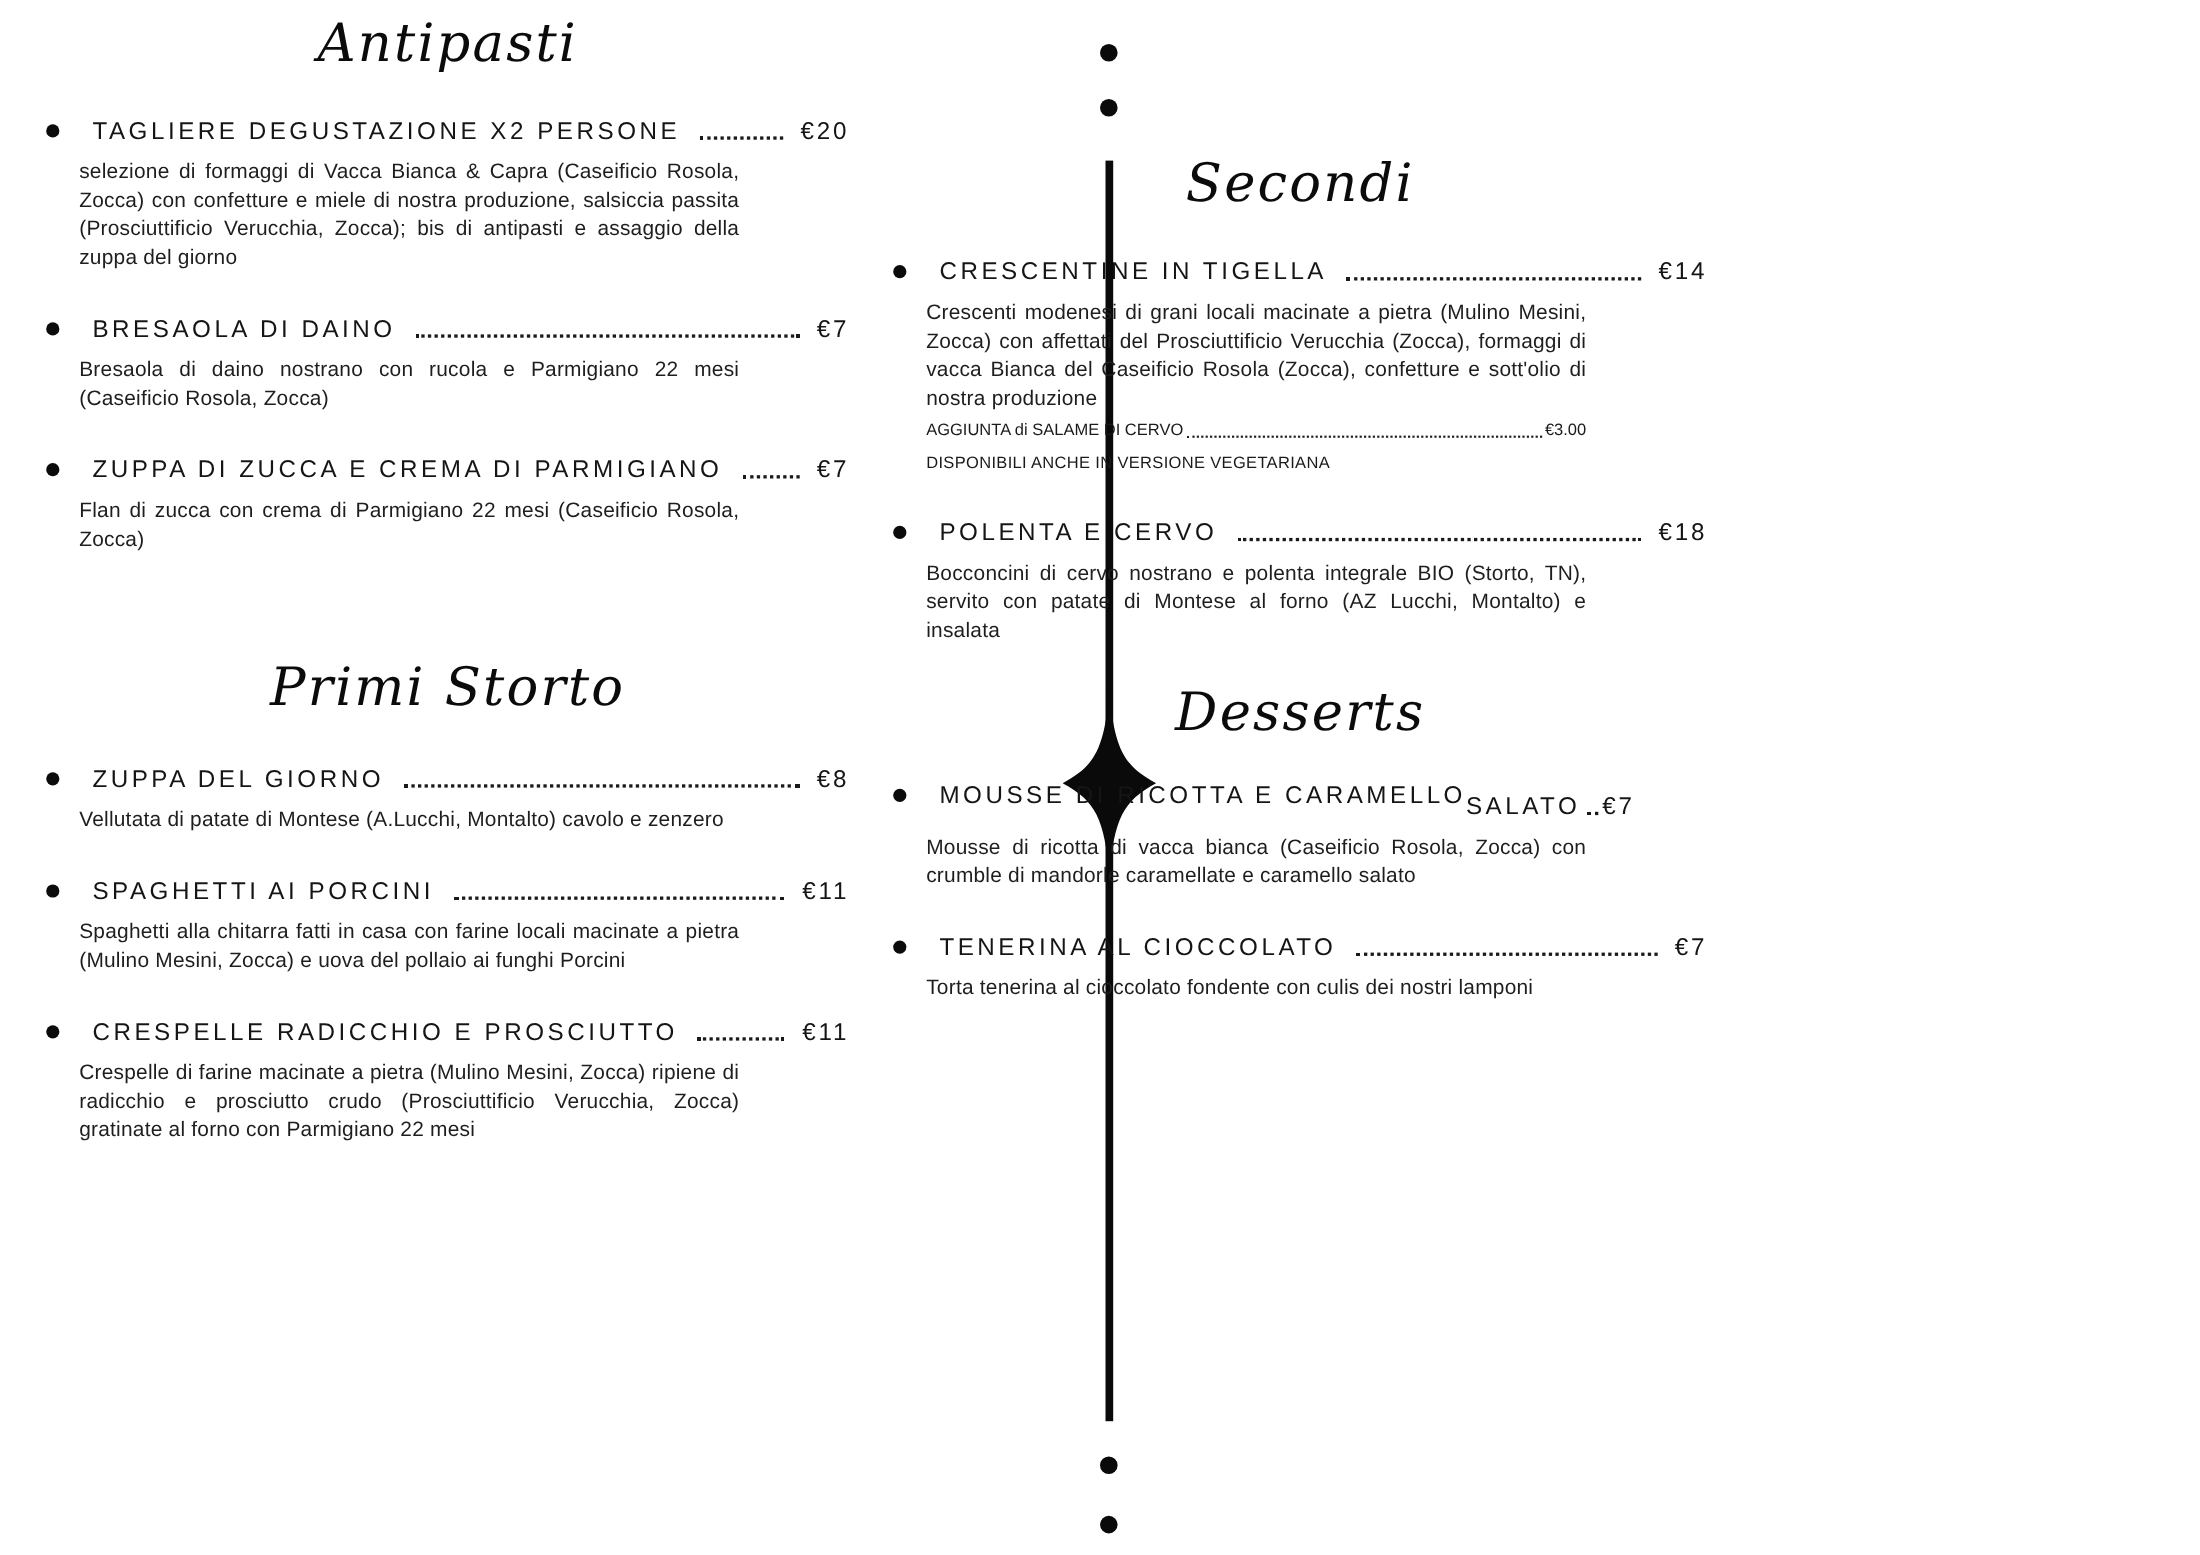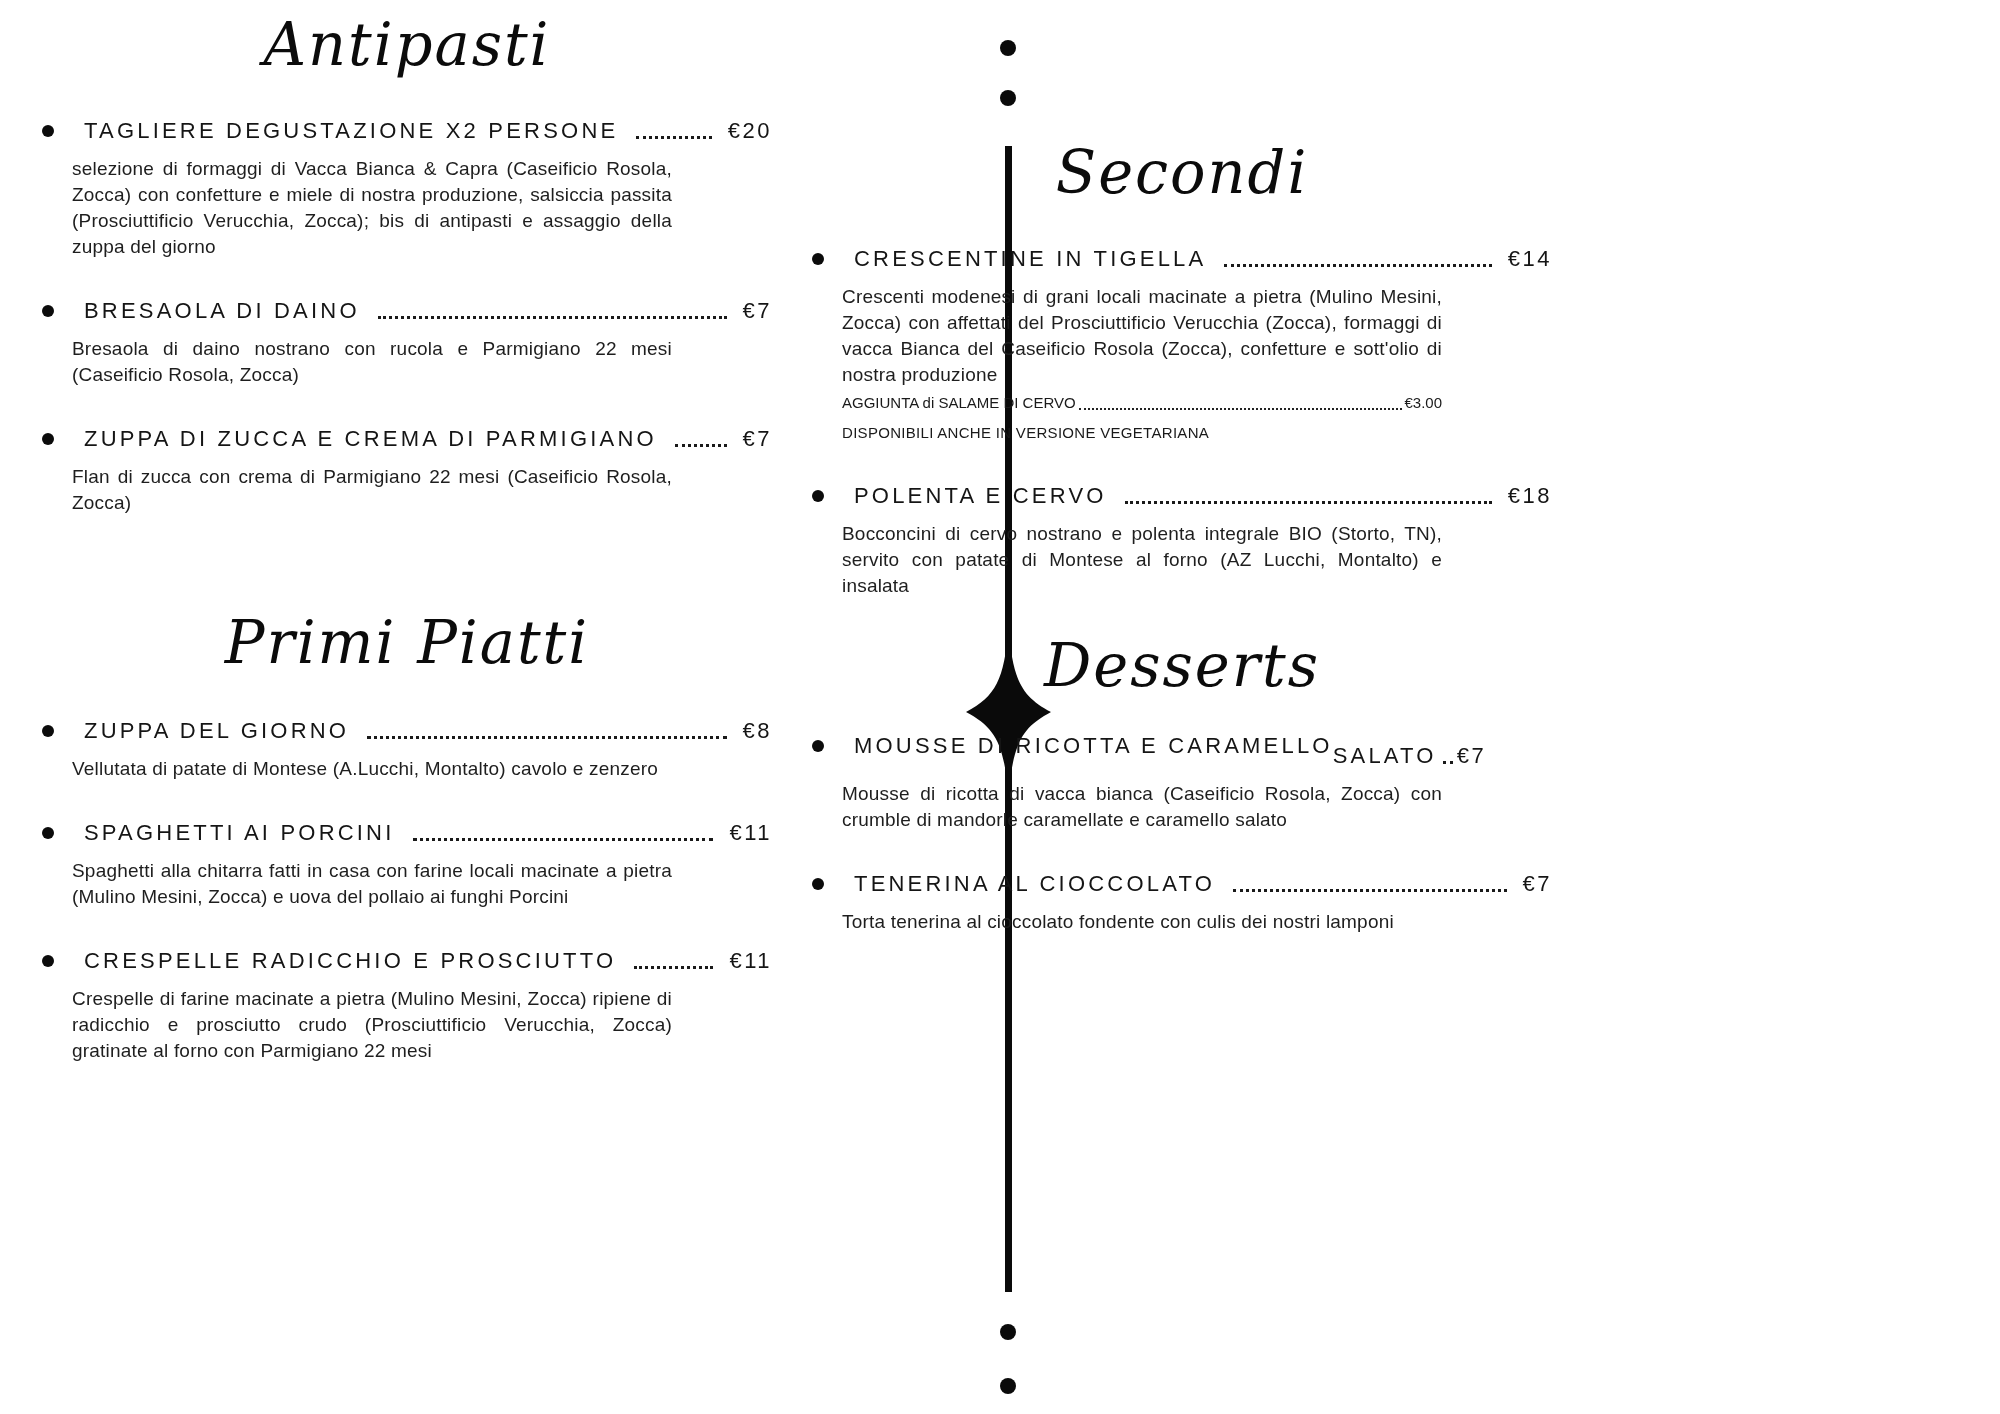--- a/index.html
+++ b/index.html
@@ -16,21 +16,21 @@
   
   .col { position: absolute; top: 0; }
   .col-left  { left: 42px;  width: 730px; }
   .col-right { left: 812px; width: 740px; }
 
   
   .script {
     font-family: "DejaVu Serif", serif;
     font-style: italic;
     font-weight: 500;
-    font-size: 59px;
+    font-size: 48px;
     letter-spacing: 2px;
     text-align: center;
     margin: 0;
     color: #0b0b0b;
     line-height: 1.05;
   }
   .h-antipasti { margin-top: 14px;  margin-bottom: 40px; }
   .h-primi     { margin-top: 96px;  margin-bottom: 42px; }
   .h-secondi   { margin-top: 142px; margin-bottom: 40px; }
   .h-desserts  { margin-top: 18px;  margin-bottom: 34px; }
@@ -165,21 +165,21 @@
   <div class="item">
     <div class="head">
       <span class="bullet"></span>
       <span class="title">ZUPPA DI ZUCCA E CREMA DI PARMIGIANO</span>
       <span class="leader"></span>
       <span class="price">€7</span>
     </div>
     <p class="desc">Flan di zucca con crema di Parmigiano 22 mesi (Caseificio Rosola, Zocca)</p>
   </div>
 
-  <h1 class="script h-primi">Primi Piatti</h1>
+  <h1 class="script h-primi">Primi Storto</h1>
 
   <div class="item">
     <div class="head">
       <span class="bullet"></span>
       <span class="title">ZUPPA DEL GIORNO</span>
       <span class="leader"></span>
       <span class="price">€8</span>
     </div>
     <p class="desc">Vellutata di patate di Montese (A.Lucchi, Montalto) cavolo e zenzero</p>
   </div>

